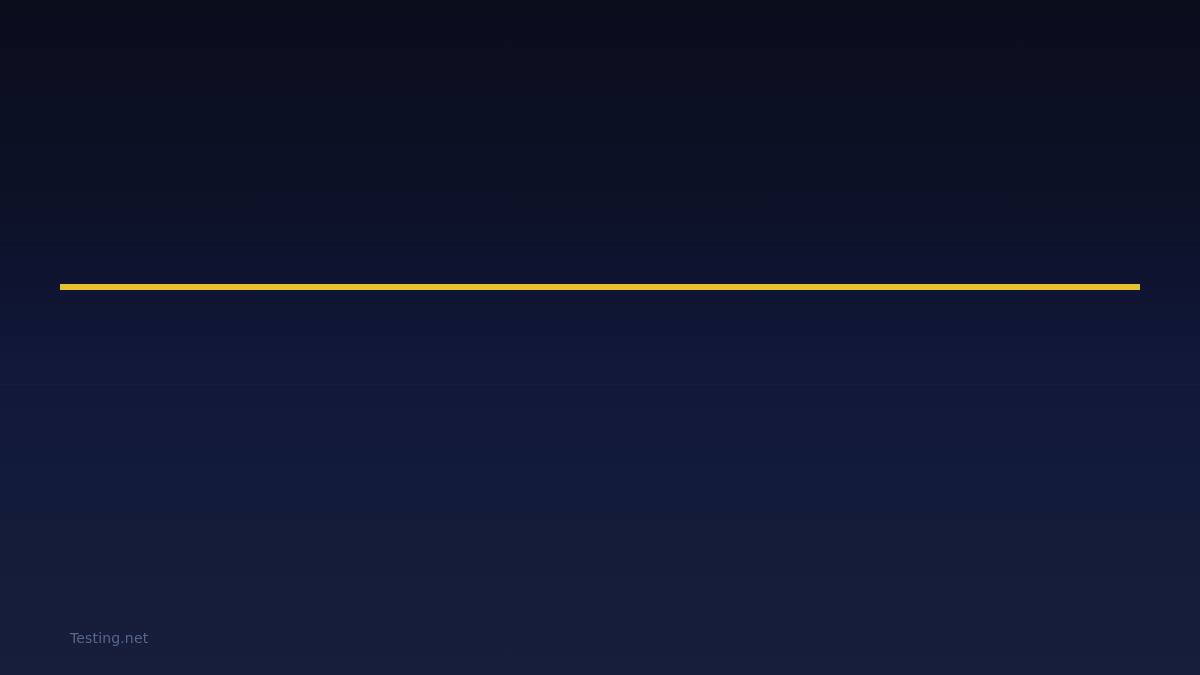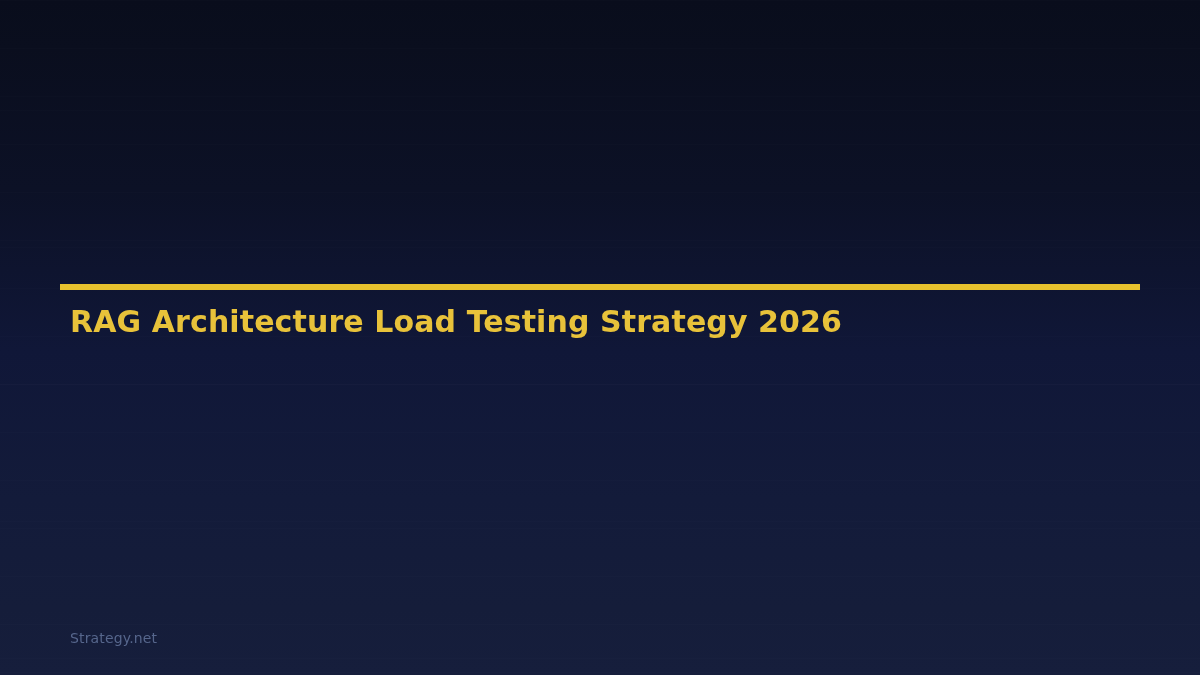--- a/index.html
+++ b/index.html
@@ -86,18 +86,17 @@
     color: #56668c;
   }
 </style>
 </head>
 <body>
 
 <div class="slide">
 
   <div class="title-block">
     <div class="accent-rule"></div>
-    <h1 class="slide-title">RAG Architecture Load Testing Strategy 2026</h1>
   </div>
 
-  <div class="footer">Strategy.net</div>
+  <div class="footer">Testing.net</div>
 
 </div>
 
 </body></html>

